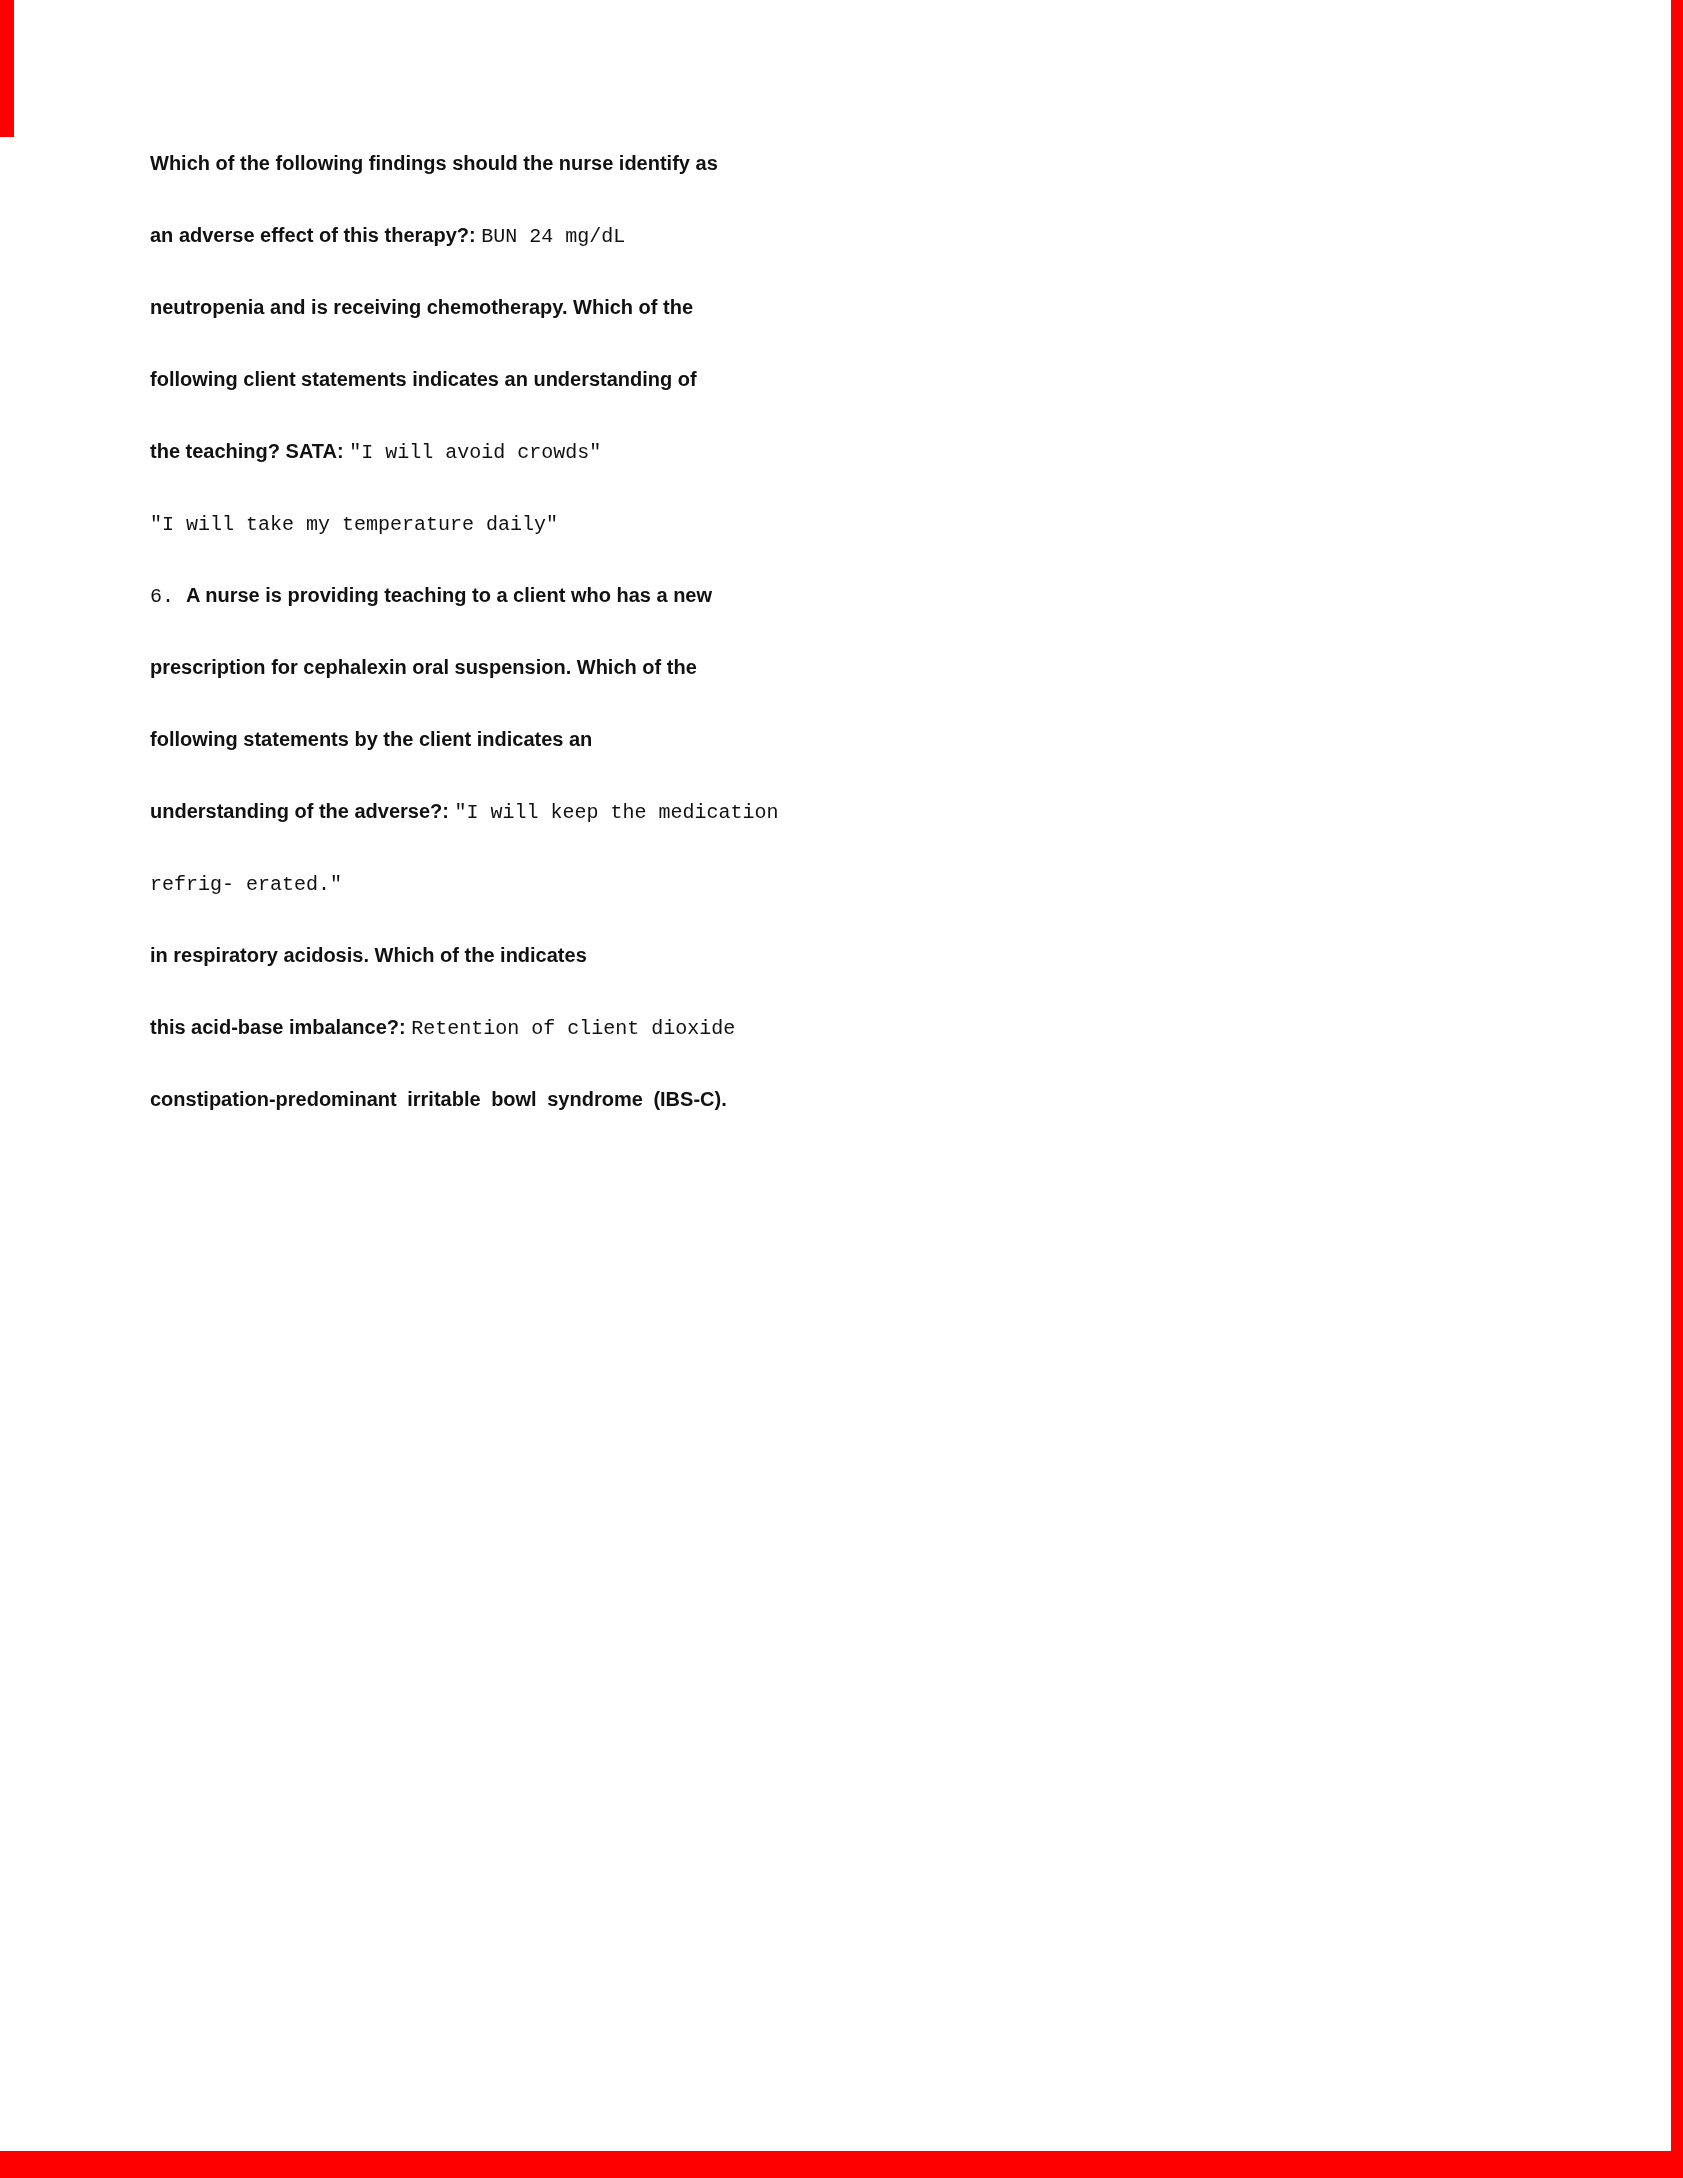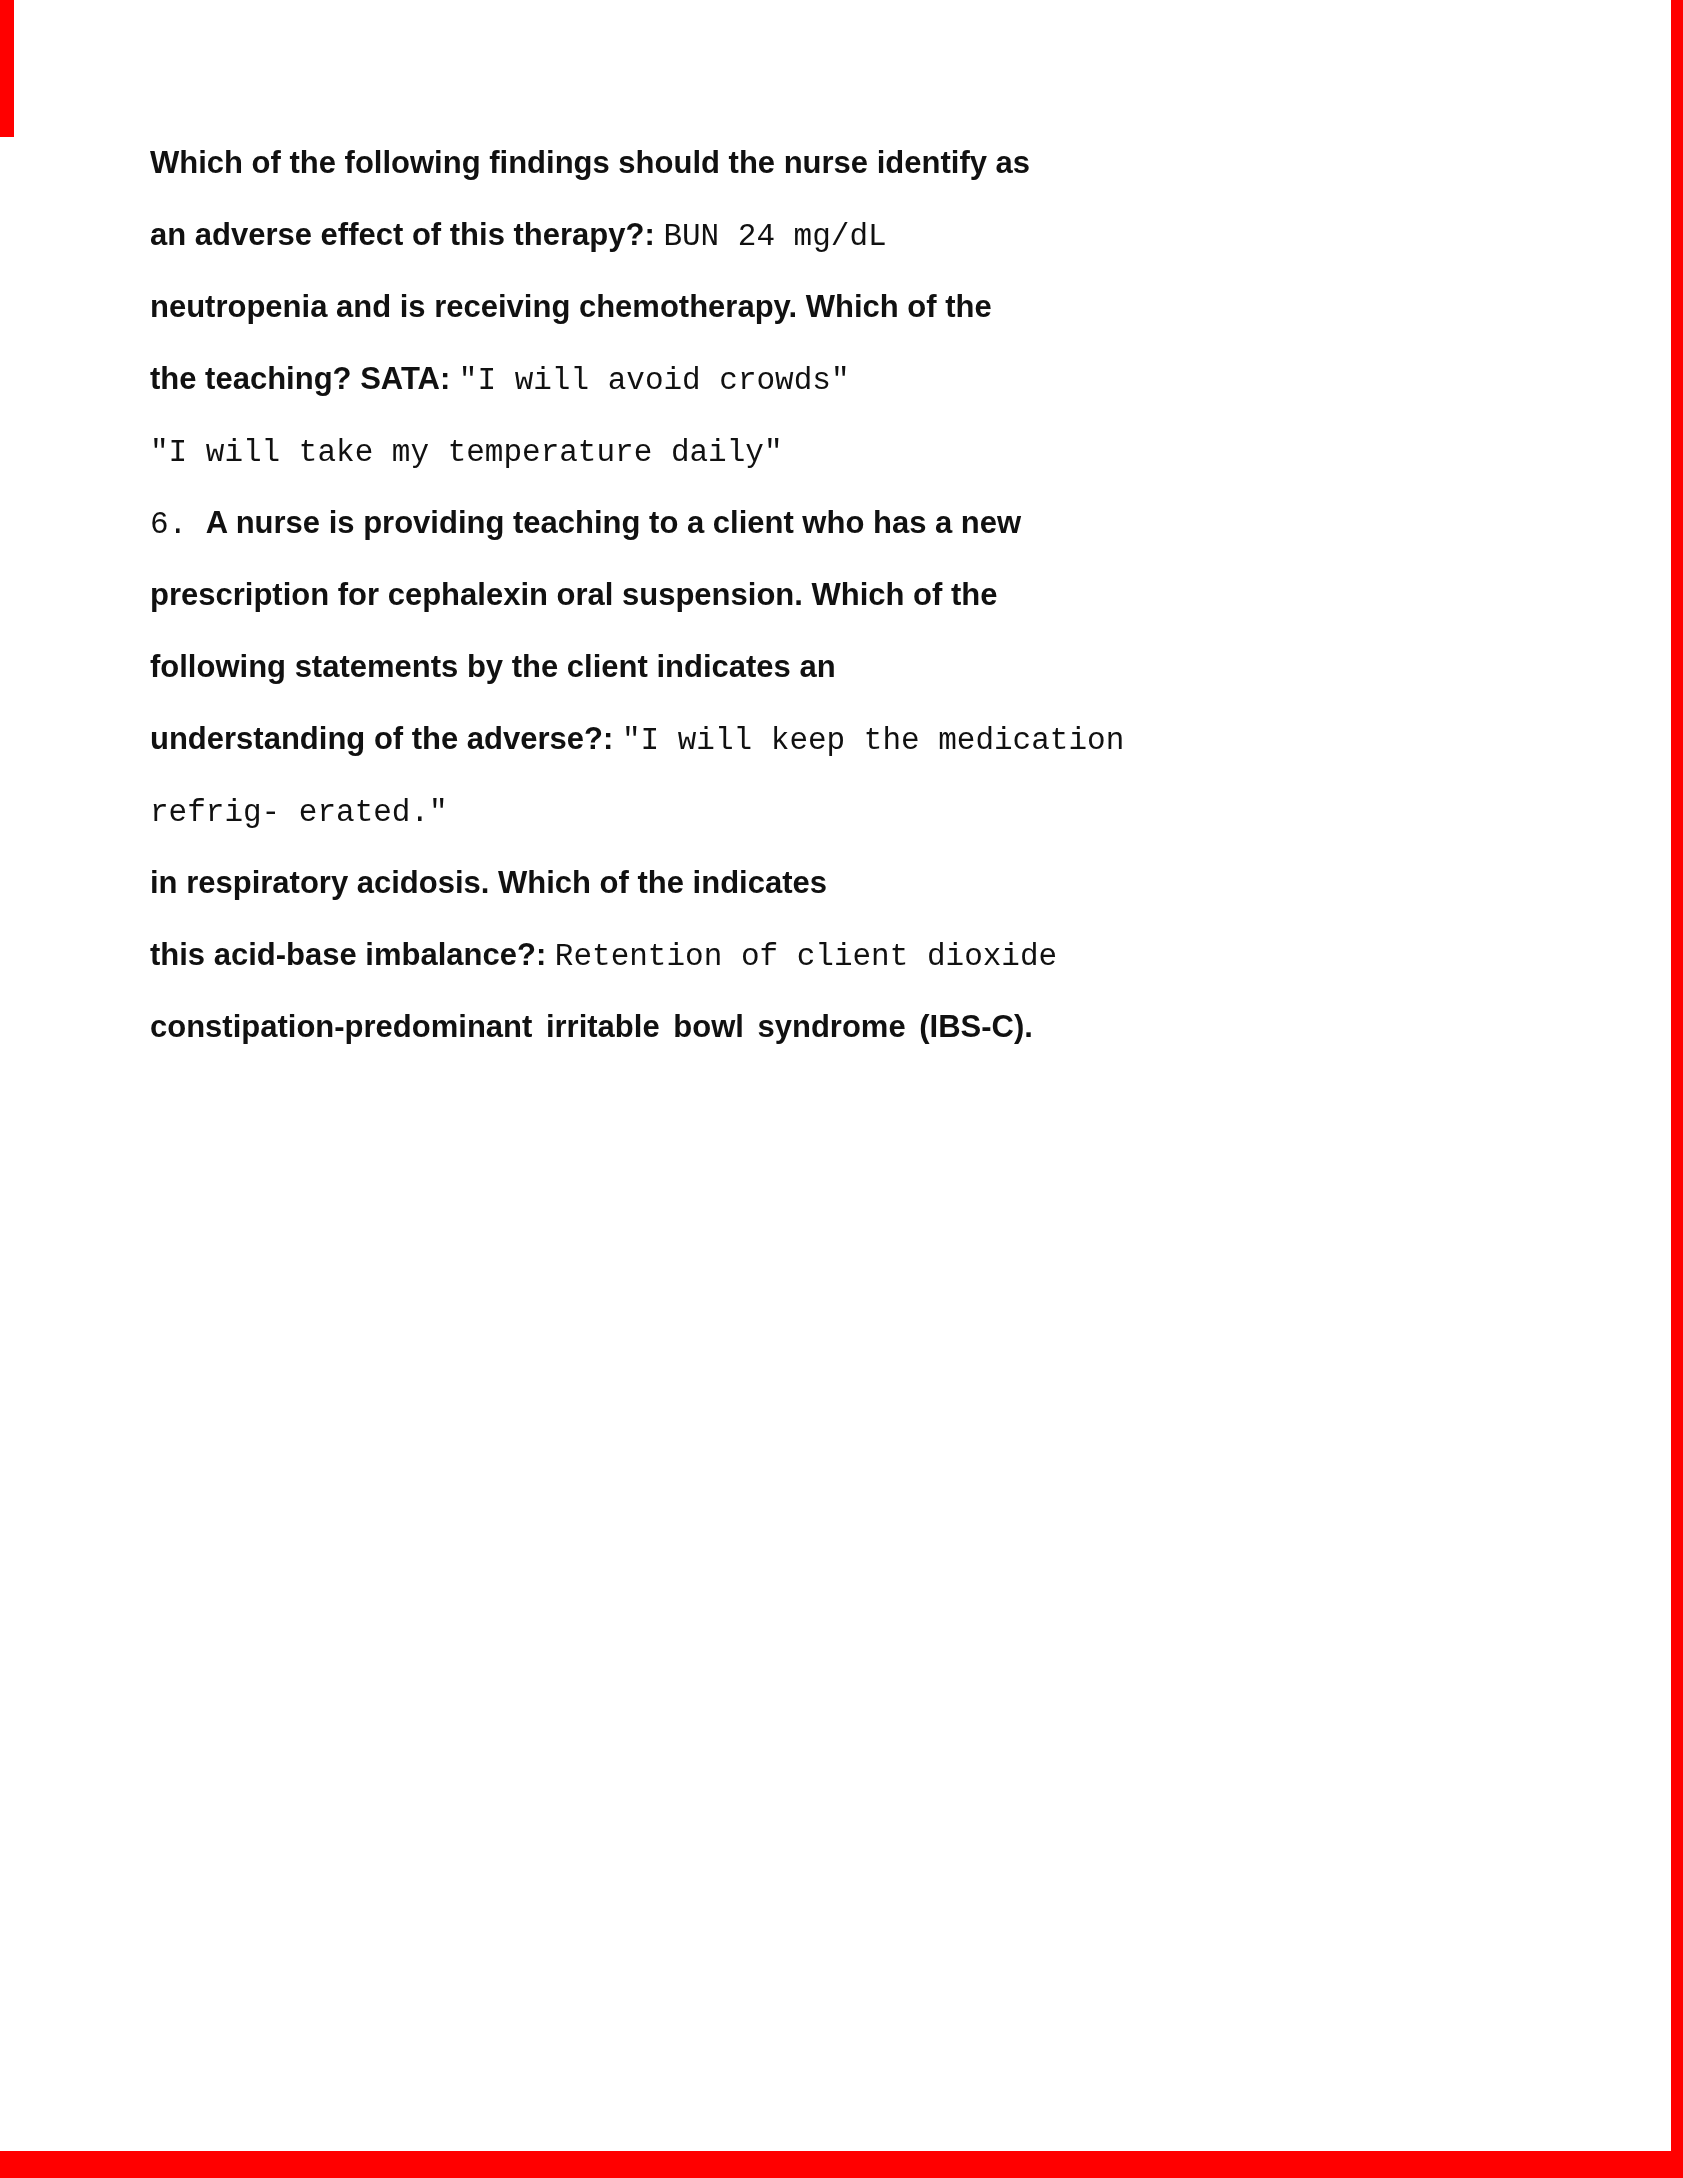--- a/index.html
+++ b/index.html
@@ -34,21 +34,21 @@
   .red-strip.bottom {
     left: 0; bottom: 0;
     width: 100%; height: 27px;
   }
   .content {
     position: absolute;
     left: 150px;
     top: 127px;
     width: 916px;
     color: #111111;
-    font-size: 31px;
+    font-size: 20px;
   }
   .line {
     height: 72px;
     line-height: 72px;
     white-space: nowrap;
   }
   .line .bold {
     font-weight: bold;
   }
   .line .regular {
@@ -66,20 +66,21 @@
 <body>
 
 <div class="page">
   <div class="red-strip left"></div>
   <div class="red-strip right"></div>
   <div class="red-strip bottom"></div>
   <div class="content" id="content" style="color: rgb(17, 17, 17);">
       <div class="line"><span class="bold">Which of the following findings should the nurse identify as</span></div>
       <div class="line"><span class="bold">an adverse effect of this therapy?: </span><span class="regular">BUN 24 mg/dL</span></div>
       <div class="line"><span class="bold">neutropenia and is receiving chemotherapy. Which of the</span></div>
+      <div class="line"><span class="bold">following client statements indicates an understanding of</span></div>
       <div class="line"><span class="bold">the teaching? SATA: </span><span class="regular">"I will avoid crowds"</span></div>
       <div class="line"><span class="regular">"I will take my temperature daily"</span></div>
       <div class="line"><span class="regular">6. </span><span class="bold">A nurse is providing teaching to a client who has a new</span></div>
       <div class="line"><span class="bold">prescription for cephalexin oral suspension. Which of the</span></div>
       <div class="line"><span class="bold">following statements by the client indicates an</span></div>
       <div class="line"><span class="bold">understanding of the adverse?: </span><span class="regular">"I will keep the medication</span></div>
       <div class="line"><span class="regular">refrig- erated."</span></div>
       <div class="line"><span class="bold">in respiratory acidosis. Which of the indicates</span></div>
       <div class="line"><span class="bold">this acid-base imbalance?: </span><span class="regular">Retention of client dioxide</span></div>
       <div class="line justify-slight"><span class="bold">constipation-predominant irritable bowl syndrome (IBS-C).</span></div>

